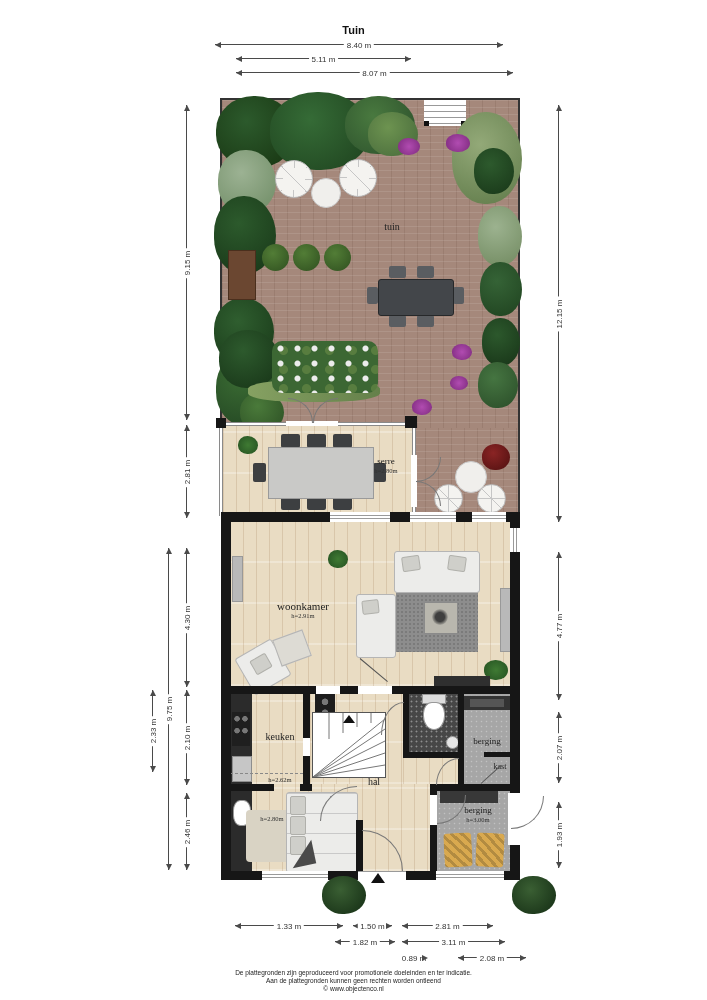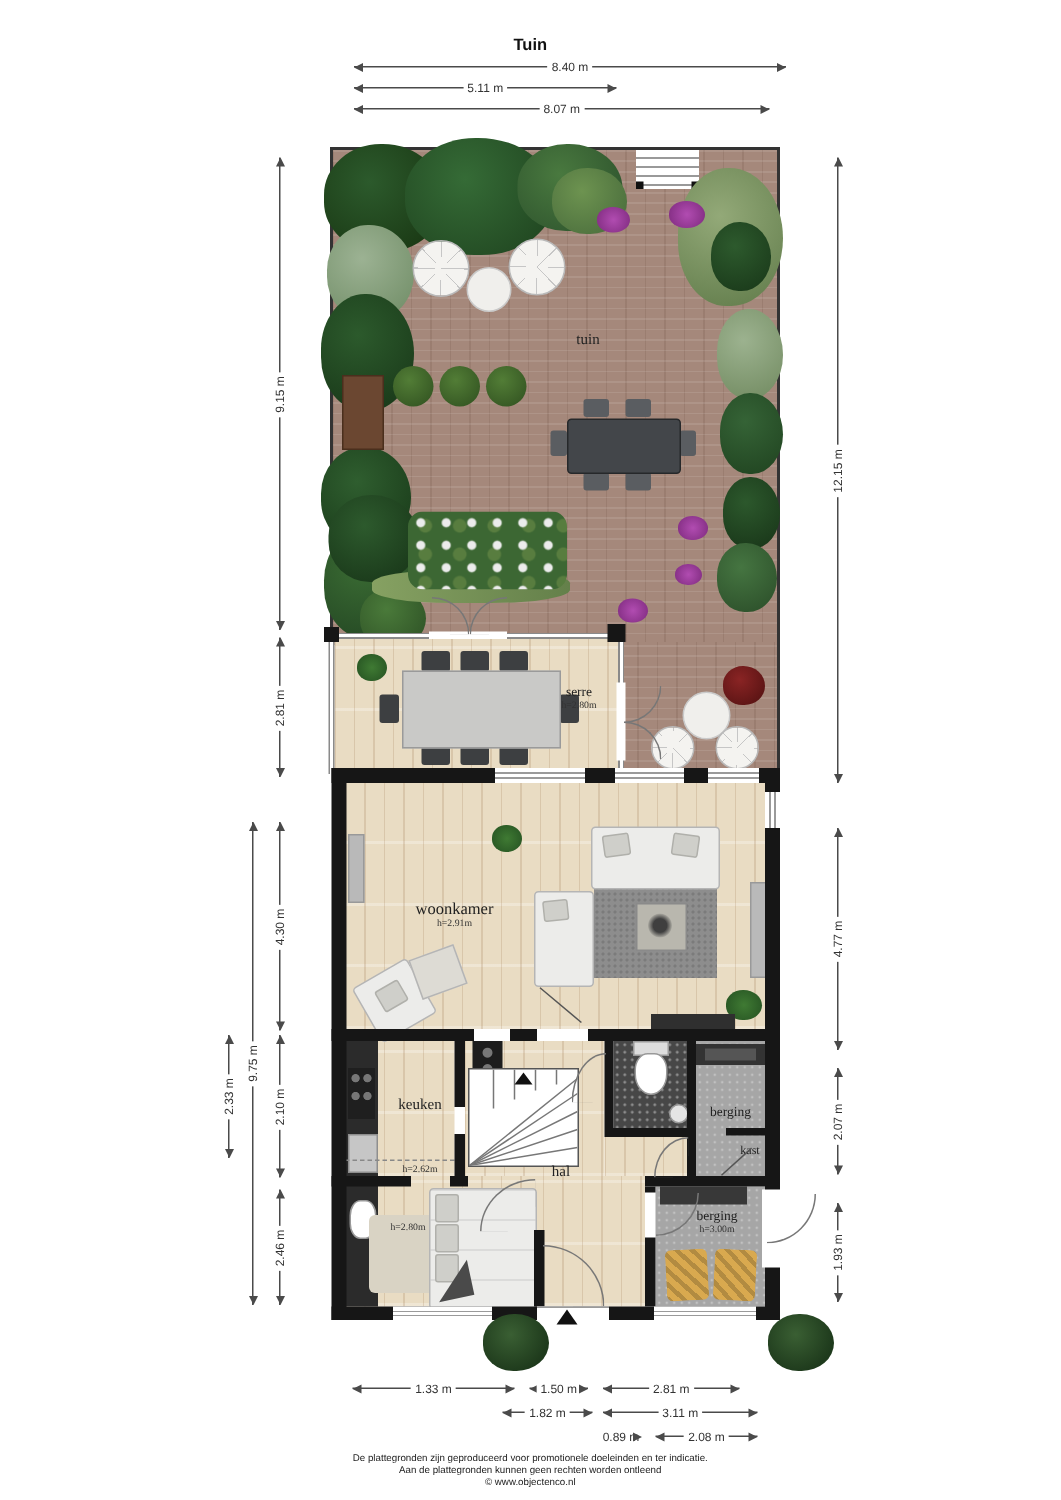--- a/index.html
+++ b/index.html
@@ -70,21 +70,21 @@
   .room-h{font-size:6.5px;display:block;color:#333;}
   .footer{position:absolute;left:0;width:100%;text-align:center;font-size:6.5px;color:#222;}
 </style>
 </head>
 <body>
 
 <div class="page">
 
   <div class="title2">Tuin</div>
 
-  <div class="dim-h" style="left:236px;top:44px;width:288px">
+  <div class="dim-h" style="left:215px;top:44px;width:288px">
       <span class="dim-lbl">8.40 m</span>
     </div>
   <div class="dim-h" style="left:236px;top:58px;width:175px">
       <span class="dim-lbl">5.11 m</span>
     </div>
   <div class="dim-h" style="left:236px;top:72px;width:277px">
       <span class="dim-lbl">8.07 m</span>
     </div>
 
   <div class="dim-v" style="left:186px;top:105px;height:315px">
@@ -367,21 +367,21 @@
     </div>
   <div class="dim-h" style="left:335px;top:941px;width:60px">
       <span class="dim-lbl">1.82 m</span>
     </div>
   <div class="dim-h" style="left:402px;top:941px;width:103px">
       <span class="dim-lbl">3.11 m</span>
     </div>
   <div class="dim-h" style="left:400px;top:957px;width:28px">
       <span class="dim-lbl">0.89 m</span>
     </div>
-  <div class="dim-h" style="left:437px;top:957px;width:68px">
+  <div class="dim-h" style="left:458px;top:957px;width:68px">
       <span class="dim-lbl">2.08 m</span>
     </div>
 
   <div class="footer" style="top:969px">De plattegronden zijn geproduceerd voor promotionele doeleinden en ter indicatie.</div>
   <div class="footer" style="top:977px">Aan de plattegronden kunnen geen rechten worden ontleend</div>
   <div class="footer" style="top:985px">© www.objectenco.nl</div>
 
 </div>
 
 </body></html>

